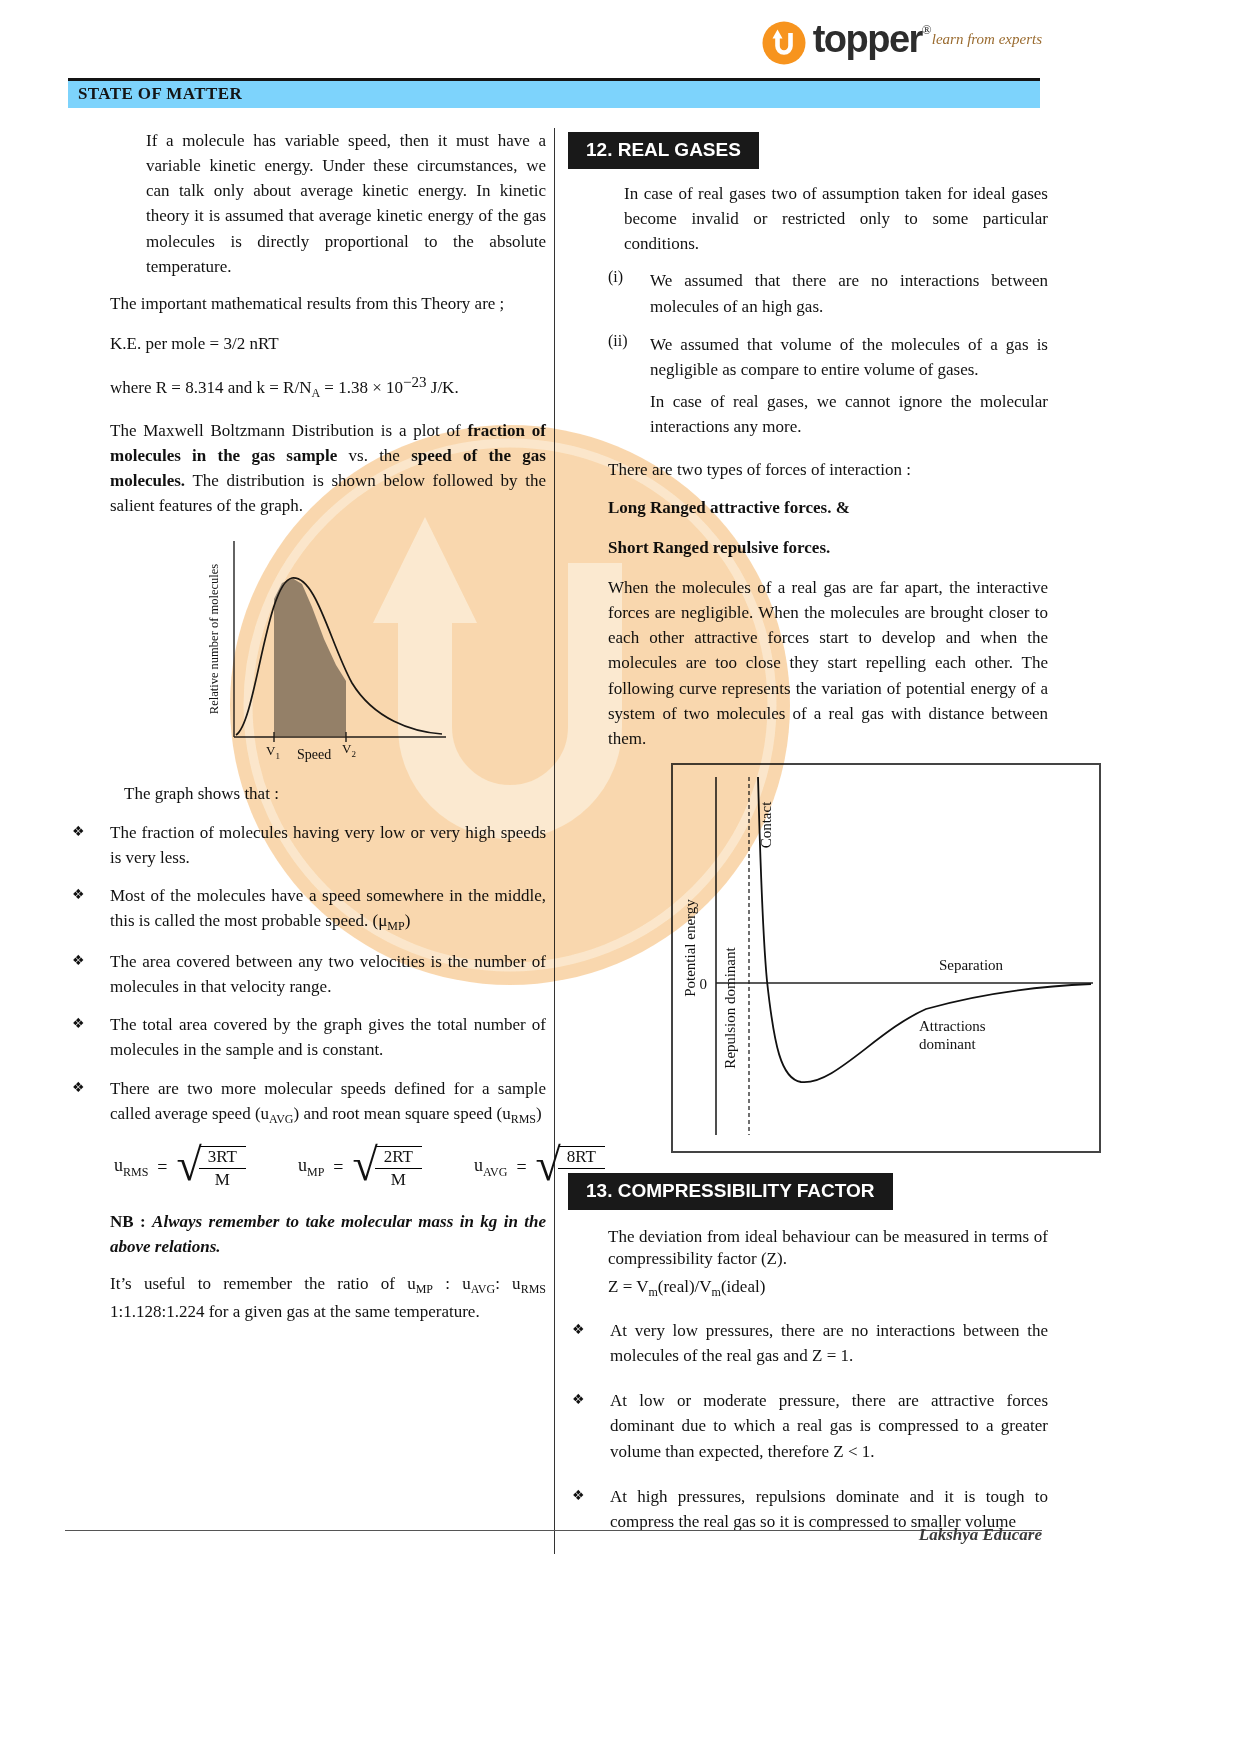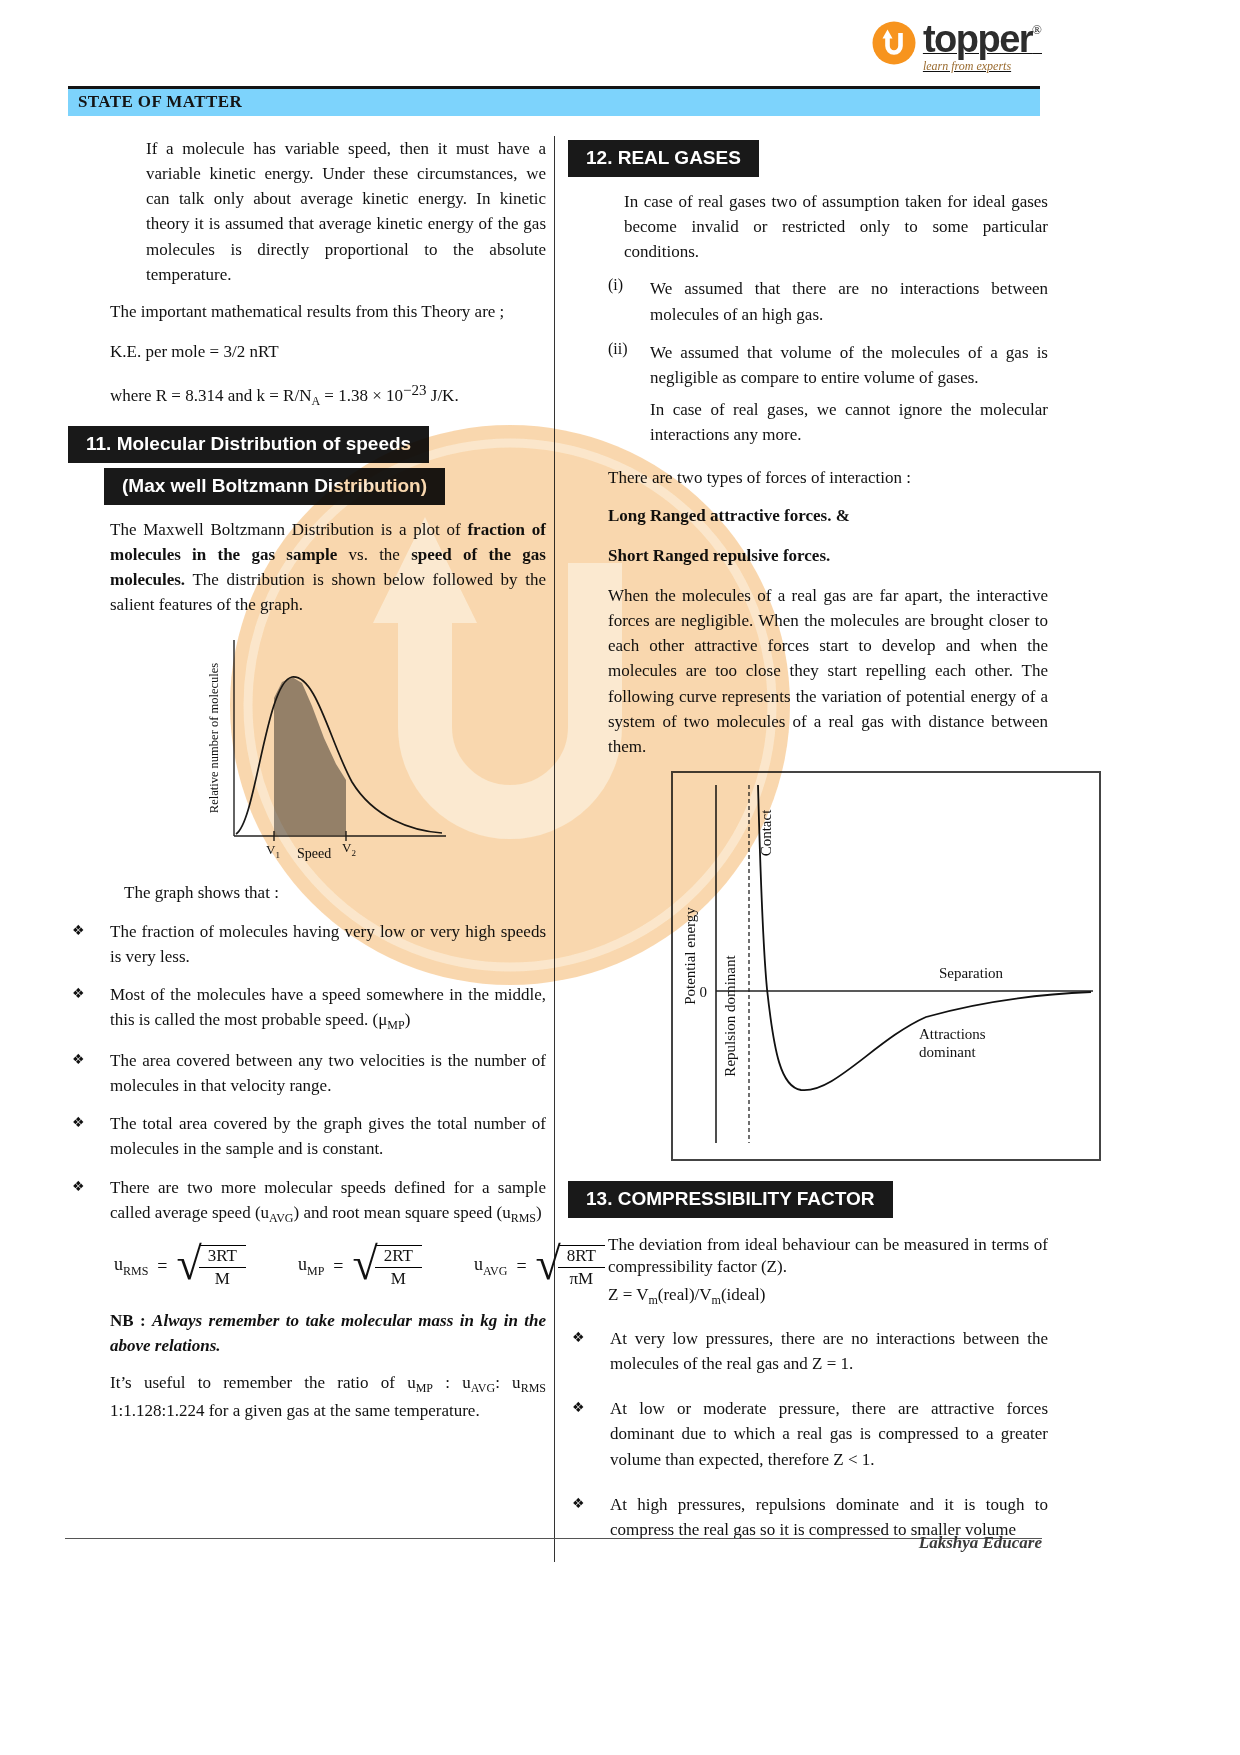--- a/index.html
+++ b/index.html
@@ -8,25 +8,25 @@
 
   .content { position:relative; z-index:1; }
 
   
   .watermark { position:absolute; left:210px; top:405px; width:600px; height:600px; z-index:5;
                pointer-events:none; mix-blend-mode:multiply; opacity:.8; }
 
   
   .logo-row { display:flex; justify-content:flex-end; padding:20px 198px 8px 0; }
   .logo { display:flex; align-items:flex-start; gap:6px; }
-  .logo-textwrap { display:flex; flex-direction:column; align-items:flex-start;text-decoration:underline; }
+  .logo-textwrap { display:flex; align-items:center; }
   .logo-word { font-family:"Liberation Sans", sans-serif; font-weight:bold; font-size:38px;
                letter-spacing:-1.5px; color:#2d2d2d; line-height:1; }
   .logo-reg { font-size:13px; vertical-align:18px; color:#2d2d2d; }
-  .logo-tag { font-style:italic; font-size:12px; color:#9a6b2f; margin-top:1px; }
+  .logo-tag { font-style:italic; font-size:15px; color:#9a6b2f; margin-top:1px; }
 
   .title-bar { margin:4px 200px 0 68px; background:#7dd3fc; border-top:3px solid #141414;
                padding:3px 10px 4px; }
   .title-bar span { font-weight:bold; font-size:17px; letter-spacing:.4px; color:#141414; }
 
   
   .main { display:flex; margin:20px 0 0 68px; width:982px; }
   .col-left  { width:487px; padding-right:8px; border-right:1.6px solid #333; }
   .col-right { width:493px; padding-left:13px; padding-top:4px; }
 
@@ -127,28 +127,20 @@
 
   <div class="main">
 
     <div class="col-left">
 
       <p class="para indent1"><span>If a molecule has variable speed, then it must have a variable kinetic energy. Under these circumstances, we can talk only about average kinetic energy. In kinetic theory it is assumed that average kinetic energy of the gas molecules is directly proportional to the absolute temperature.</span></p>
       <p class="line"><span>The important mathematical results from this Theory are ;</span></p>
       <p class="line"><span>K.E. per mole = 3/2 nRT</span></p>
       <p class="line"><span>where R = 8.314 and k = R/N</span><span class="rt-sub">A</span><span> = 1.38 × 10</span><span class="rt-sup">−23</span><span> J/K.</span></p>
 
-      <div class="sec-bar">
-        <div class="bar">
-            <span>11. Molecular Distribution of speeds</span>
-          </div>
-        <div class="bar bar2">
-            <span>(Max well Boltzmann Distribution)</span>
-          </div>
-      </div>
 
       <p class="para"><span>The Maxwell Boltzmann Distribution is a plot of </span><span class="rt-b">fraction of molecules in the gas sample</span><span> vs. the </span><span class="rt-b">speed of the gas molecules.</span><span> The distribution is shown below followed by the salient features of the graph.</span></p>
 
       <div class="graph1">
         <svg width="250" height="236" viewBox="0 0 250 236">
           <text class="g1-ylabel" x="14" y="108" transform="rotate(-90 14 108)" text-anchor="middle">Relative number of molecules</text>
           <line class="axis" x1="30" y1="10" x2="30" y2="206"></line>
           <line class="axis" x1="30" y1="206" x2="242" y2="206"></line>
           <polygon class="shade" points="70,68 78,52 88,47 98,53 108,76 120,108 132,134 142,150 142,205 70,205"></polygon>
           <path class="curve" d="M32,204 C52,192 62,52 88,47 C112,44 126,112 148,152 C170,188 208,201 238,203"></path>

